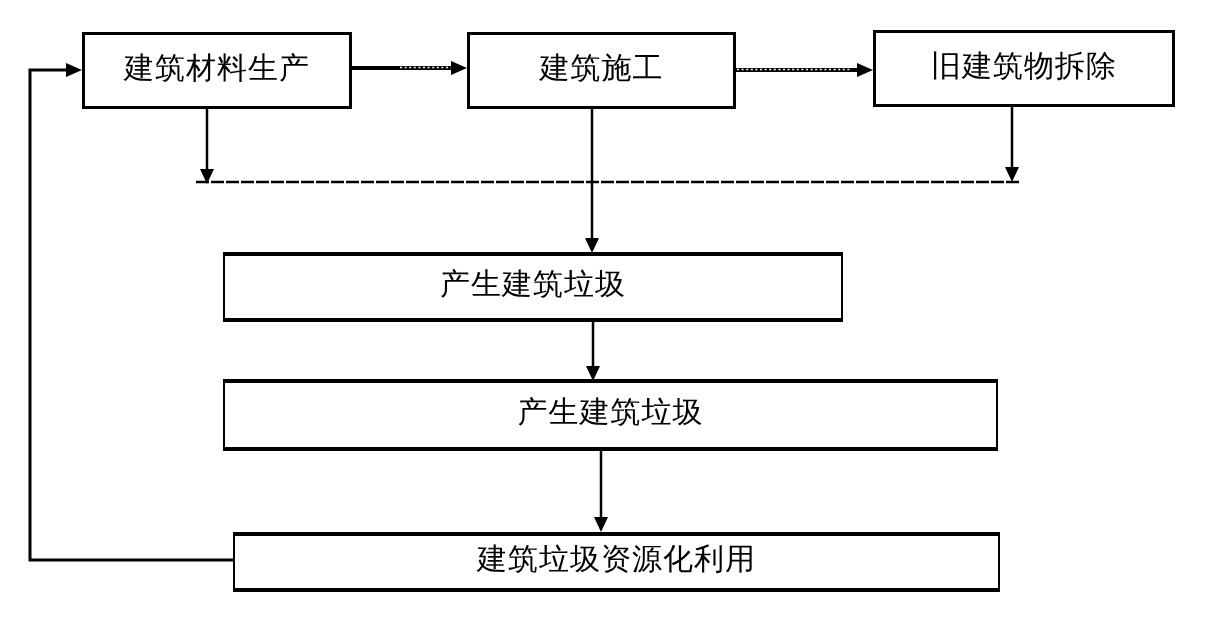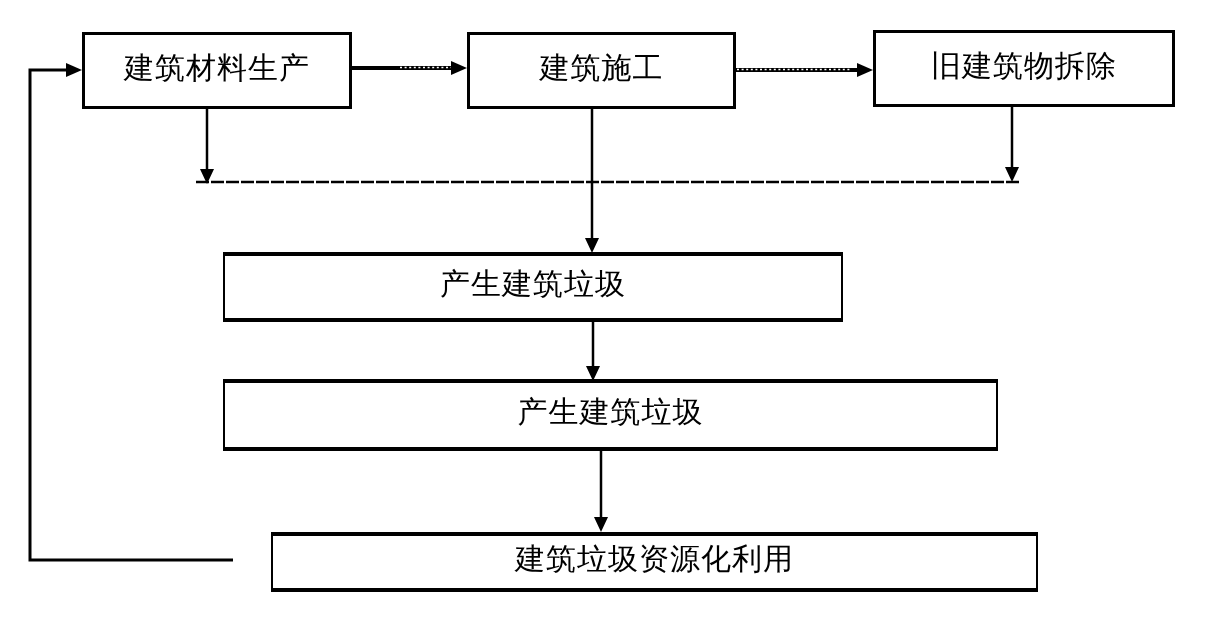--- a/index.html
+++ b/index.html
@@ -37,21 +37,21 @@
     padding-bottom: 6px;
   }
   .node-top-1    { left: 82px;  top: 32px;  width: 270px; height: 77px; }
   .node-top-2    { left: 467px; top: 32px;  width: 269px; height: 77px; }
   .node-top-3    { left: 873px; top: 30px;  width: 302px; height: 77px; }
   .node-wide {
     border-width: 4px 2px;
   }
   .node-wide-1   { left: 223px; top: 252px; width: 620px; height: 70px; }
   .node-wide-2   { left: 223px; top: 379px; width: 775px; height: 72px; }
-  .node-wide-3   { left: 233px; top: 532px; width: 767px; height: 60px; margin-left: 38px; }
+  .node-wide-3   { left: 233px; top: 532px; width: 767px; height: 60px; }
 </style>
 </head>
 <body>
 
 <div class="canvas">
 
   <svg class="connector-layer" viewBox="0 0 1217 618" xmlns="http://www.w3.org/2000/svg">
 
     <g>
       <line x1="340" y1="68" x2="453" y2="68" stroke="#000000" stroke-width="4"></line>

